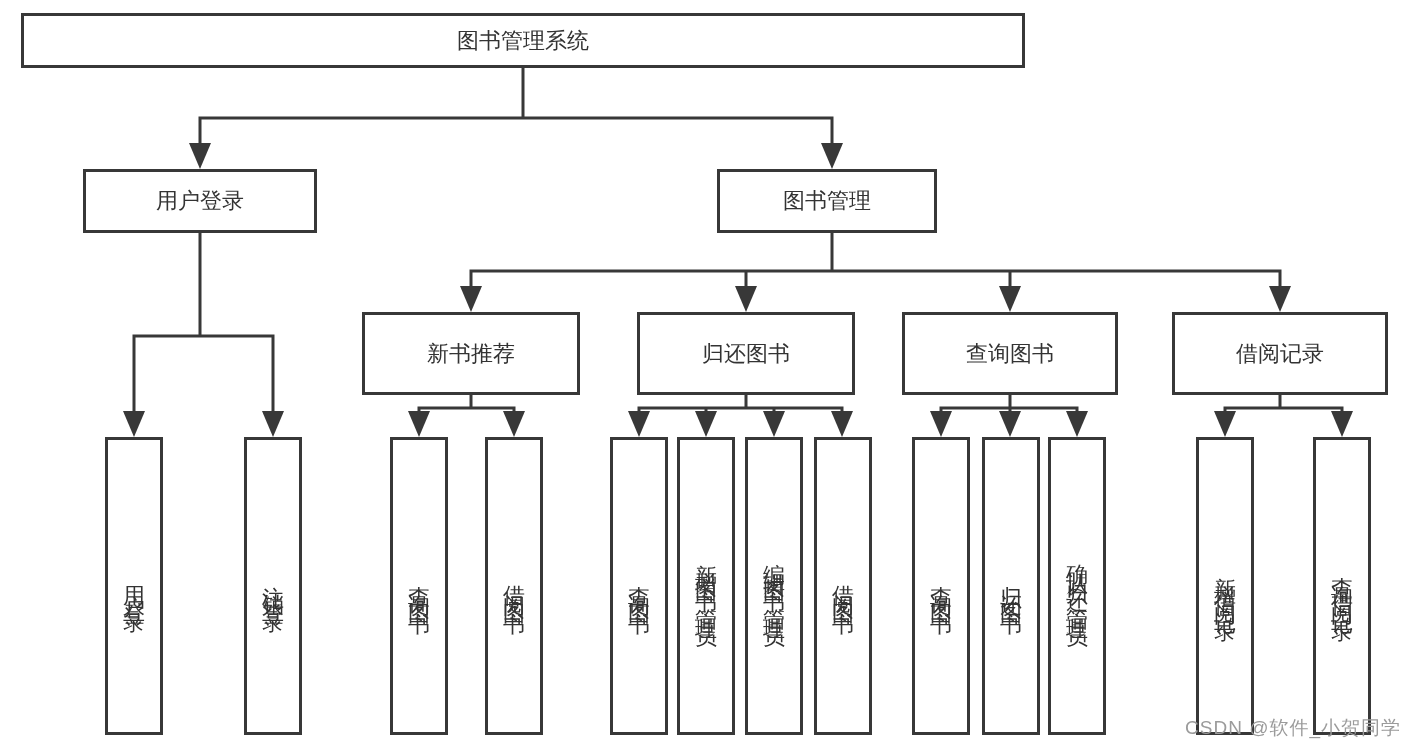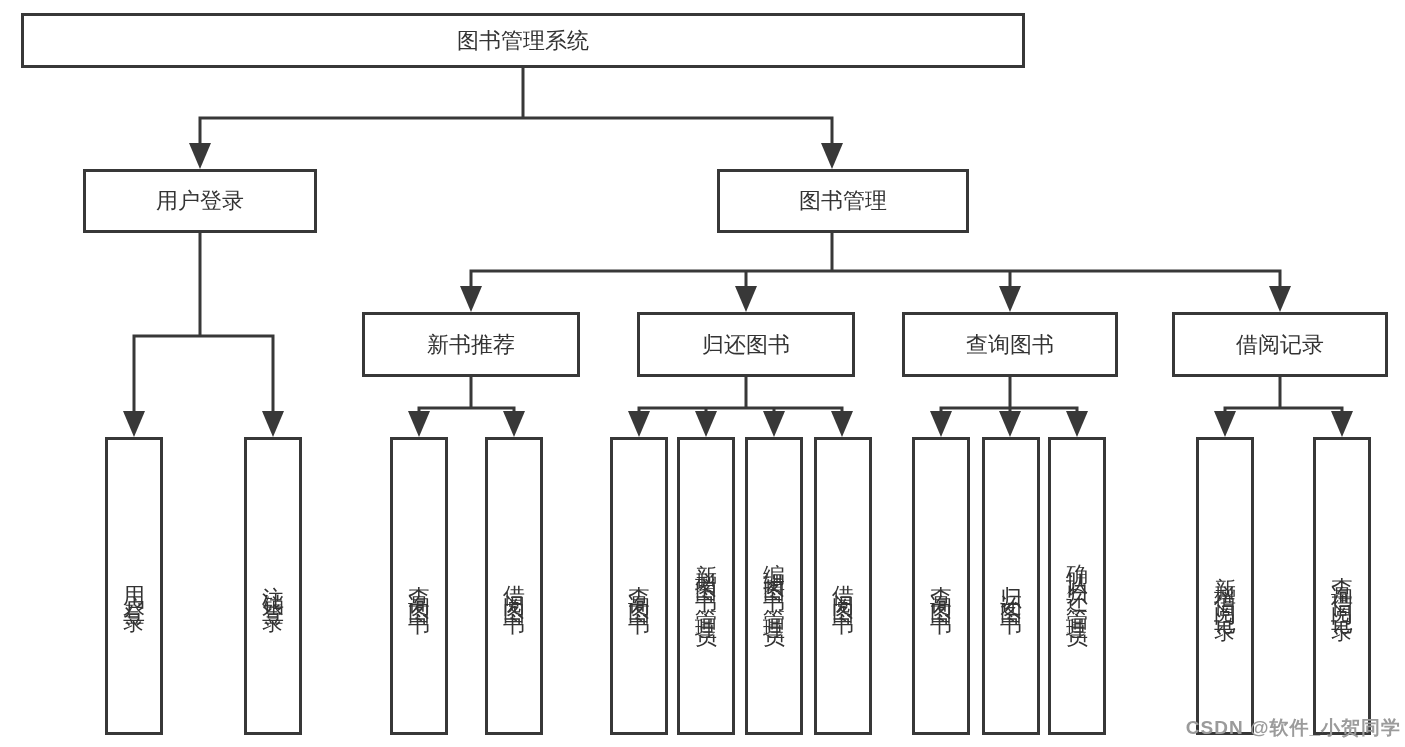--- a/index.html
+++ b/index.html
@@ -32,23 +32,23 @@
     color: #333333;
     font-size: 22px;
     text-align: center;
     line-height: 1;
     white-space: nowrap;
   }
   
   .root  { left: 21px;  top: 13px;  width: 1004px; height: 55px; }
   
   .n-user  { left: 83px;  top: 169px; width: 234px; height: 64px; }
-  .n-book  { left: 717px; top: 169px; width: 252px; height: 64px; }
+  .n-book  { left: 717px; top: 169px; width: 220px; height: 64px; }
   
-  .l3 { top: 312px; height: 65px; }
+  .l3 { top: 312px; height: 83px; }
   .n-newbook { left: 362px;  width: 218px; }
   .n-borrow  { left: 637px;  width: 218px; }
   .n-current { left: 902px;  width: 216px; }
   .n-record  { left: 1172px; width: 216px; }
   
   .leaf { top: 437px; width: 58px; height: 298px; }
   .leaf span {
     writing-mode: vertical-rl;
     letter-spacing: 9px;
     font-size: 22px;
@@ -60,21 +60,20 @@
   .x912  { left: 912px;  } .x982  { left: 982px;  }
   .x1048 { left: 1048px; }
   .x1196 { left: 1196px; } .x1313 { left: 1313px; }
   .watermark {
     position: absolute;
     right: 4px;
     bottom: 6px;
     color: #9b9b9b;
     font-size: 19px;
     letter-spacing: 1px;
-    font-weight: bold;
   }
 </style>
 </head>
 <body>
 
 <div id="canvas">
 
   <svg id="connectors" width="1405" height="747" viewBox="0 0 1405 747">
     <g stroke="#383838" stroke-width="3" fill="none">
 

